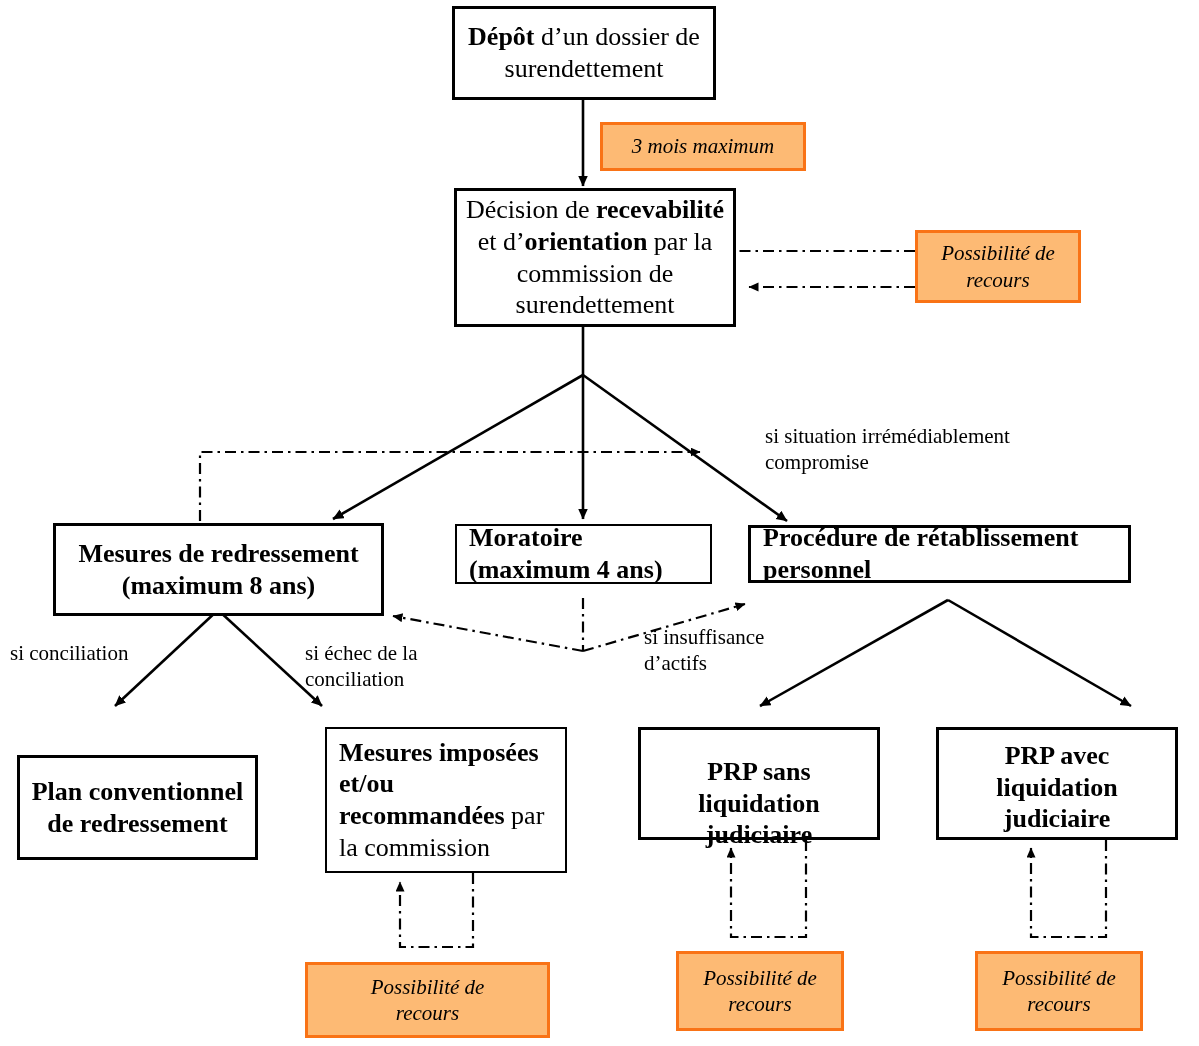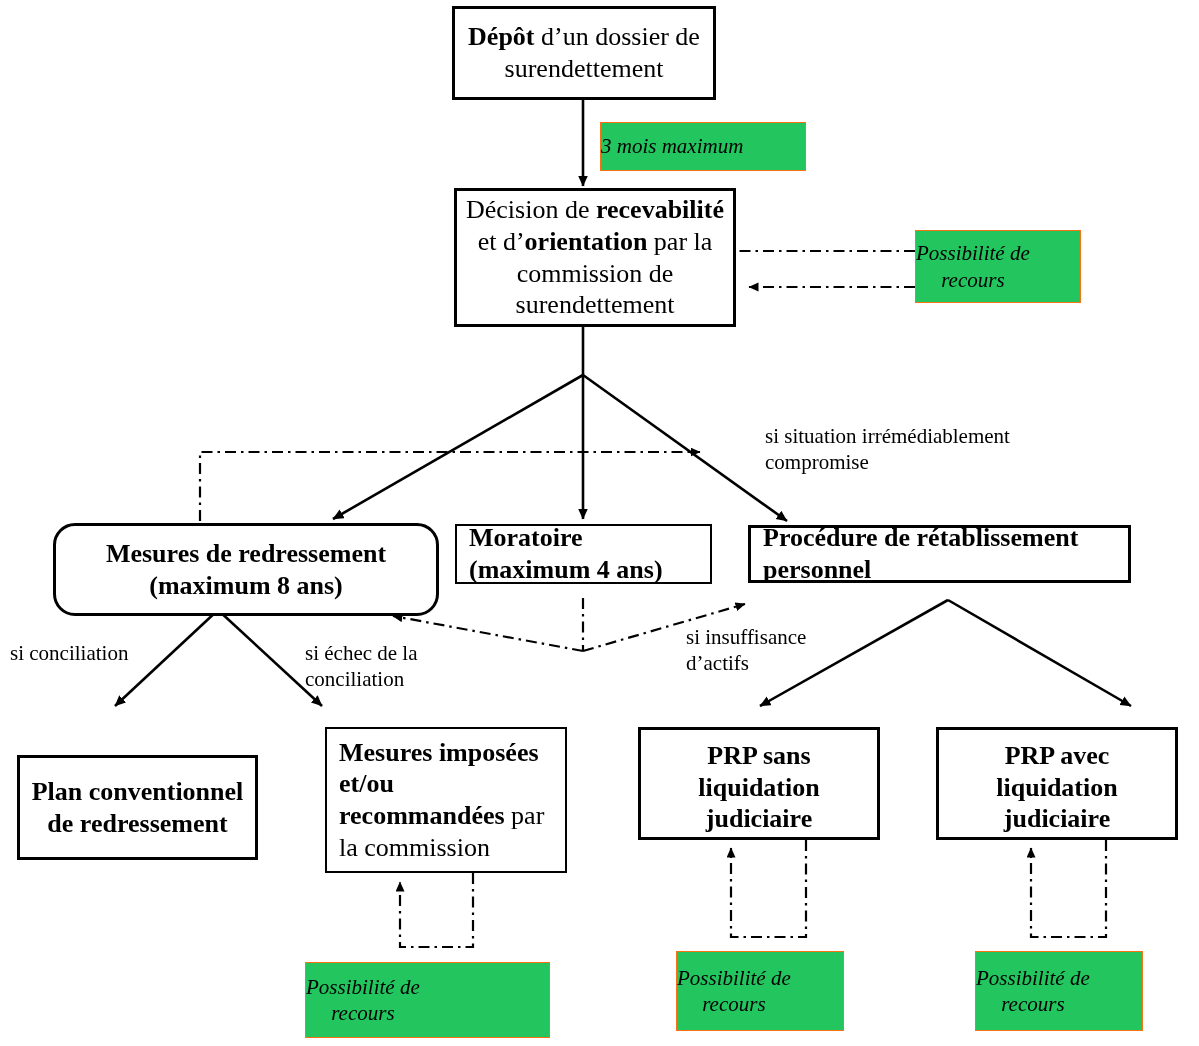--- a/index.html
+++ b/index.html
@@ -38,24 +38,25 @@
   }
   .node.thin { border-width: 2px; }
   .node .inner { padding: 0 6px; width: 100%; }
   .bold  { font-weight: bold; }
   .node.b .inner { font-weight: bold; }
   .node.leftal { justify-content: flex-start; text-align: left; }
   .node.leftal .inner { padding-left: 12px; }
   .note {
     position: absolute;
     box-sizing: border-box;
-    background: #22c55e;
-    border: 1px solid #f97316;
+    background: #fdba74;
+    border: 3px solid #f97316;
     display: flex;
     align-items: center;
+    justify-content: center;
     text-align: center;
     font-style: italic;
     line-height: 1.25;
     color: #000000;
     z-index: 3;
   }
   .edgelabel {
     position: absolute;
     line-height: 1.25;
     color: #000000;
@@ -167,21 +168,21 @@
   </div>
 
   <div class="note s21" style="left:915px; top:230px; width:166px; height:73px;">
     <span style="white-space:pre-line;">Possibilité de
 recours</span>
   </div>
 
   <div class="edgelabel s21" style="left:765px; top:423px; width:320px;">si situation irrémédiablement
 compromise</div>
 
-  <div class="node b s22" style="left:53px; top:523px; width:386px; height:93px;border-radius:22px;">
+  <div class="node b s22" style="left:53px; top:523px; width:331px; height:93px;">
     <div class="inner">
       <span>Mesures de redressement</span><br>
       <span>(maximum 8 ans)</span>
     </div>
   </div>
 
   <div class="node b thin leftal s22" style="left:455px; top:524px; width:257px; height:60px;">
     <div class="inner">
       <span>Moratoire</span><br>
       <span>(maximum 4 ans)</span>
@@ -193,41 +194,41 @@
       <span>Procédure de rétablissement</span><br>
       <span>personnel</span>
     </div>
   </div>
 
   <div class="edgelabel s21" style="left:305px; top:640px; width:200px;">si échec de la
 conciliation</div>
 
   <div class="edgelabel s21" style="left:10px; top:640px; width:220px;">si conciliation</div>
 
-  <div class="edgelabel s21" style="left:686px; top:624px; width:220px;">si insuffisance
+  <div class="edgelabel s21" style="left:644px; top:624px; width:220px;">si insuffisance
 d’actifs</div>
 
   <div class="node b s22" style="left:17px; top:727px; width:241px; height:105px;margin-top:28px;">
     <div class="inner">
       <span>Plan conventionnel</span><br>
       <span>de redressement</span>
     </div>
   </div>
 
   <div class="node thin leftal s22" style="left:325px; top:727px; width:242px; height:146px;">
     <div class="inner">
       <span class="bold">Mesures imposées</span><br>
       <span class="bold">et/ou</span><br>
       <span class="bold">recommandées</span><span> par</span><br>
       <span>la commission</span>
     </div>
   </div>
 
   <div class="node b s22" style="left:638px; top:727px; width:242px; height:113px;">
-    <div class="inner" style="align-self:flex-start; margin-top:10px;">
+    <div class="inner" style="align-self:flex-start; margin-top:26px;">
       <span>PRP sans liquidation</span><br>
       <span>judiciaire</span>
     </div>
   </div>
 
   <div class="node b s22" style="left:936px; top:727px; width:242px; height:113px;">
     <div class="inner" style="align-self:flex-start; margin-top:10px;">
       <span>PRP avec liquidation</span><br>
       <span>judiciaire</span>
     </div>

